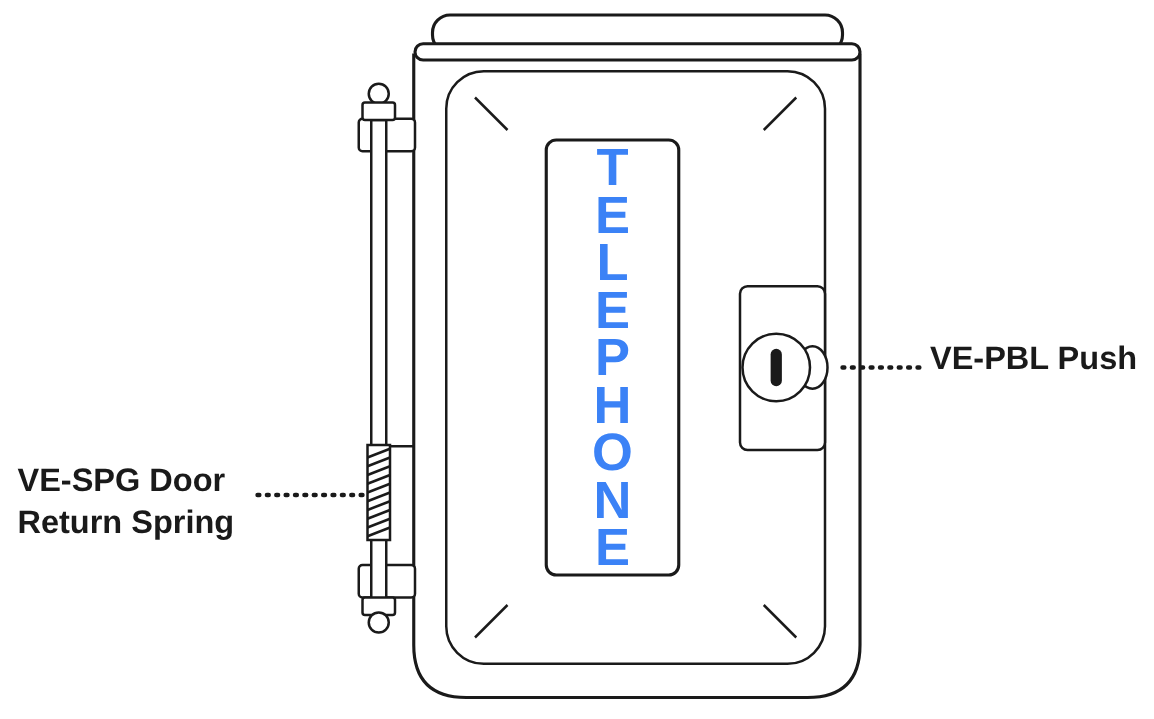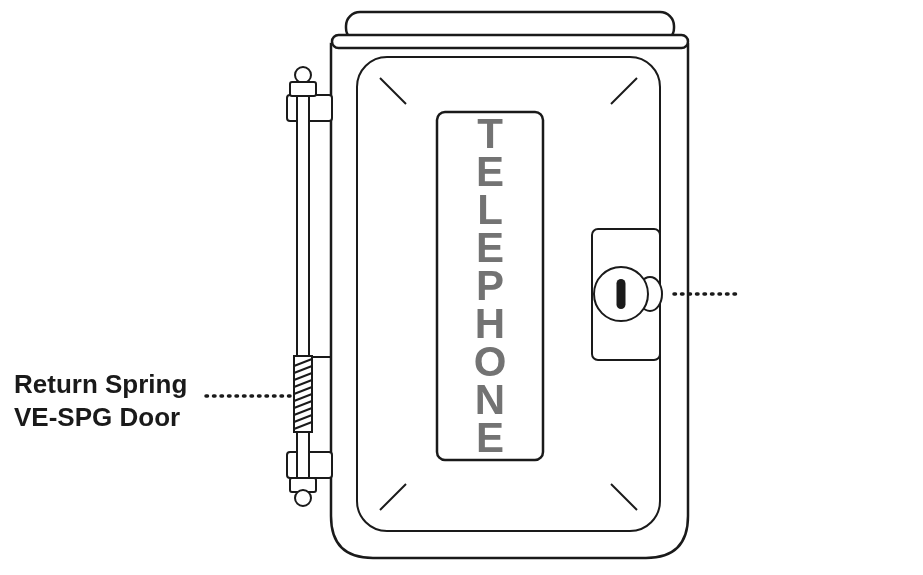--- a/index.html
+++ b/index.html
@@ -38,21 +38,21 @@
     height: 348px;
     display: flex;
     align-items: center;
     justify-content: center;
   }
   .vertical-word {
     width: 36px;
     font-size: 42px;
     font-weight: bold;
     line-height: 38px;
-    color: #737373;
+    color: #3b82f6;
     text-align: center;
     word-break: break-all;
     letter-spacing: 0;
   }
 </style>
 </head>
 <body>
 
 <div class="stage">
 
@@ -116,20 +116,21 @@
         <line x1="674" y1="294" x2="736" y2="294"></line>
       </g>
     </g>
   </svg>
 
   <div class="nameplate">
     <div class="vertical-word">TELEPHONE</div>
   </div>
 
   <div class="callout callout-left">
+    <div>VE-SPG Door</div>
     <div>Return Spring</div>
-    <div>VE-SPG Door</div>
   </div>
 
   <div class="callout callout-right">
+    <div>VE-PBL Push</div>
   </div>
 
 </div>
 
 </body></html>

